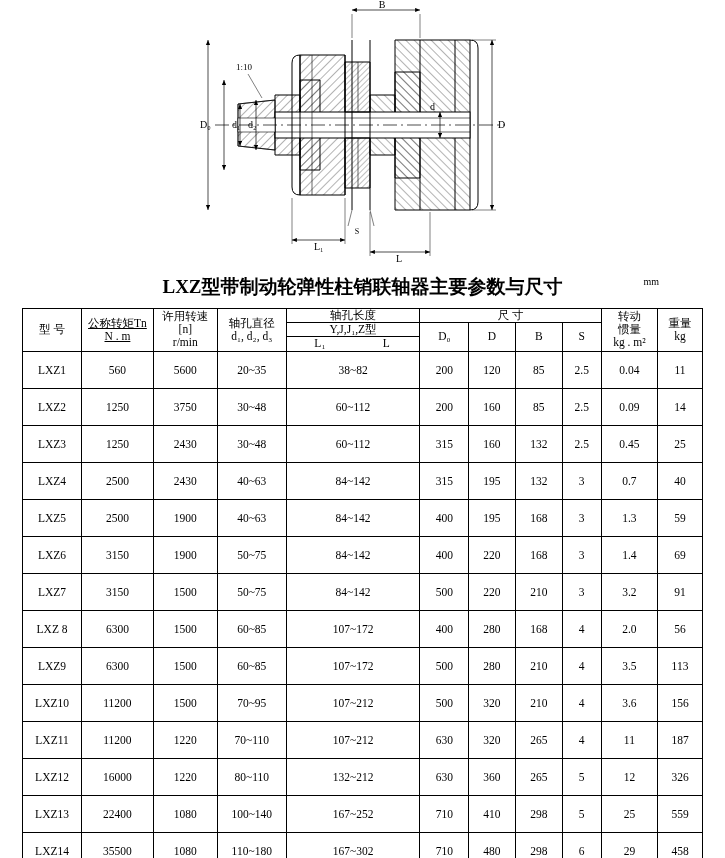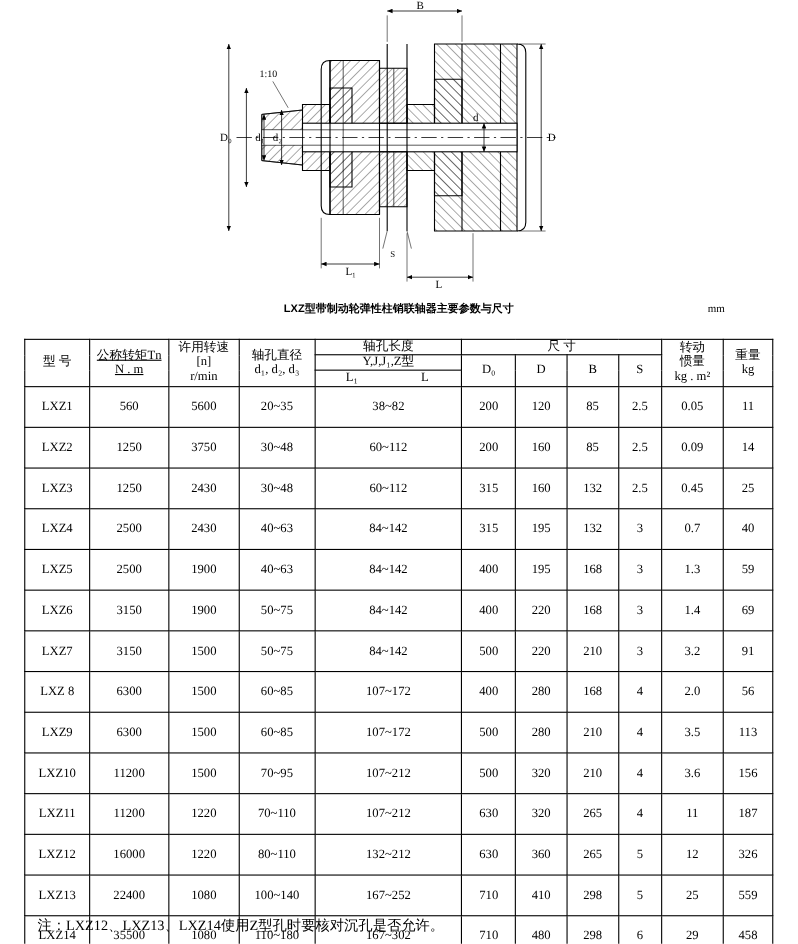--- a/index.html
+++ b/index.html
@@ -33,23 +33,23 @@
   .title-row {
     position: relative;
     height: 30px;
     margin-top: 2px;
   }
   .doc-title {
     position: absolute;
     left: 0; right: 0;
     top: 2px;
     text-align: center;
-    font-size: 10px;
+    font-size: 19px;
     font-weight: bold;
-    font-family: Liberation Sans, sans-serif;
+    font-family: Liberation Serif, serif;
     letter-spacing: 0px;
   }
   .unit-label {
     position: absolute;
     right: 66px;
     top: 4px;
     font-size: 10px;
   }
 
   
@@ -273,21 +273,21 @@
           <tr>
             <td class="row-cell">LXZ1</td>
             <td class="row-cell">560</td>
             <td class="row-cell">5600</td>
             <td class="row-cell">20~35</td>
             <td class="row-cell">38~82</td>
             <td class="row-cell">200</td>
             <td class="row-cell">120</td>
             <td class="row-cell">85</td>
             <td class="row-cell">2.5</td>
-            <td class="row-cell">0.05</td>
+            <td class="row-cell">0.04</td>
             <td class="row-cell">11</td>
           </tr>
           <tr>
             <td class="row-cell">LXZ2</td>
             <td class="row-cell">1250</td>
             <td class="row-cell">3750</td>
             <td class="row-cell">30~48</td>
             <td class="row-cell">60~112</td>
             <td class="row-cell">200</td>
             <td class="row-cell">160</td>
@@ -449,15 +449,14 @@
             <td class="row-cell">480</td>
             <td class="row-cell">298</td>
             <td class="row-cell">6</td>
             <td class="row-cell">29</td>
             <td class="row-cell">458</td>
           </tr>
         </tbody>
     </table>
   </div>
 
-  <div class="note">注：LXZ12、LXZ13、LXZ14使用Z型孔时要核对沉孔是否允许。</div>
 
 </div>
 
 </body></html>

